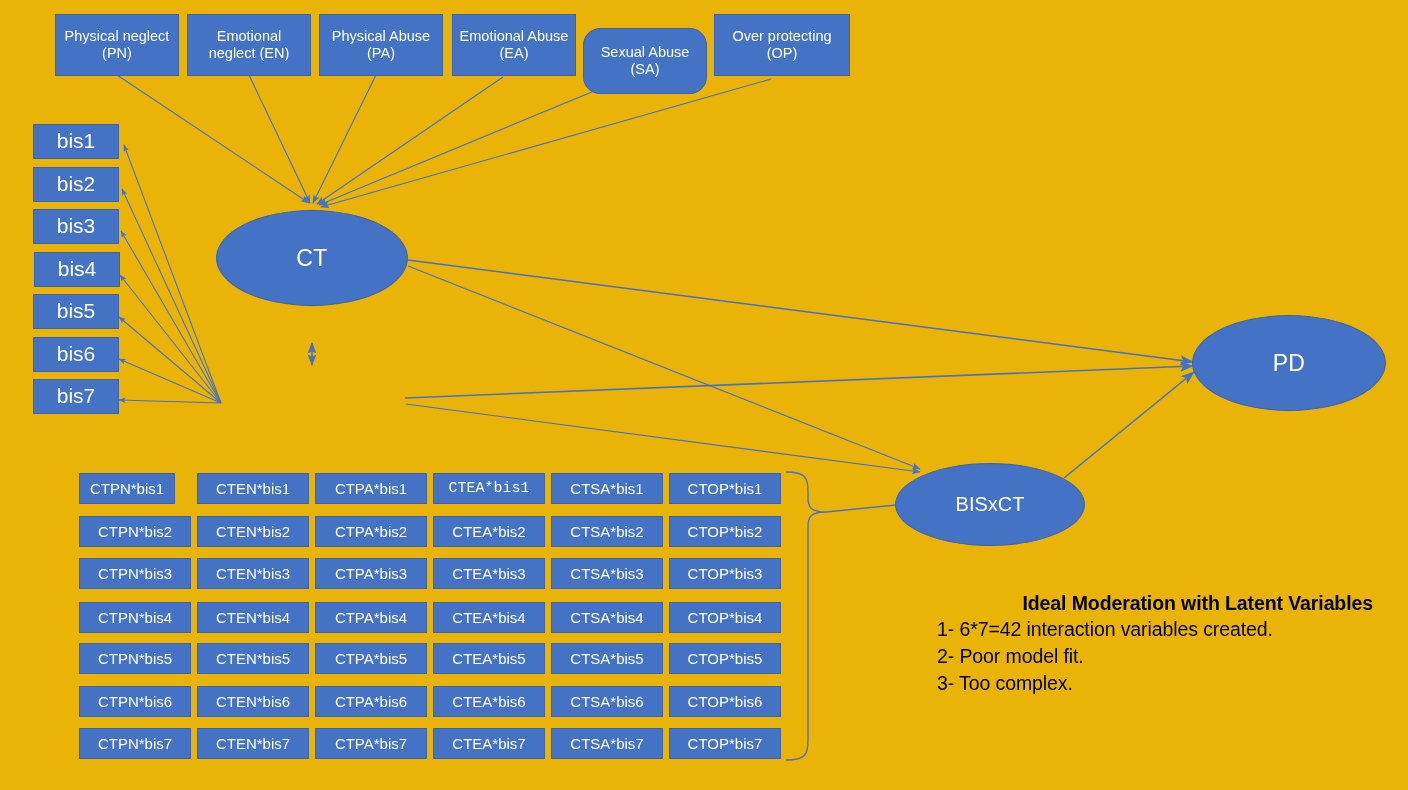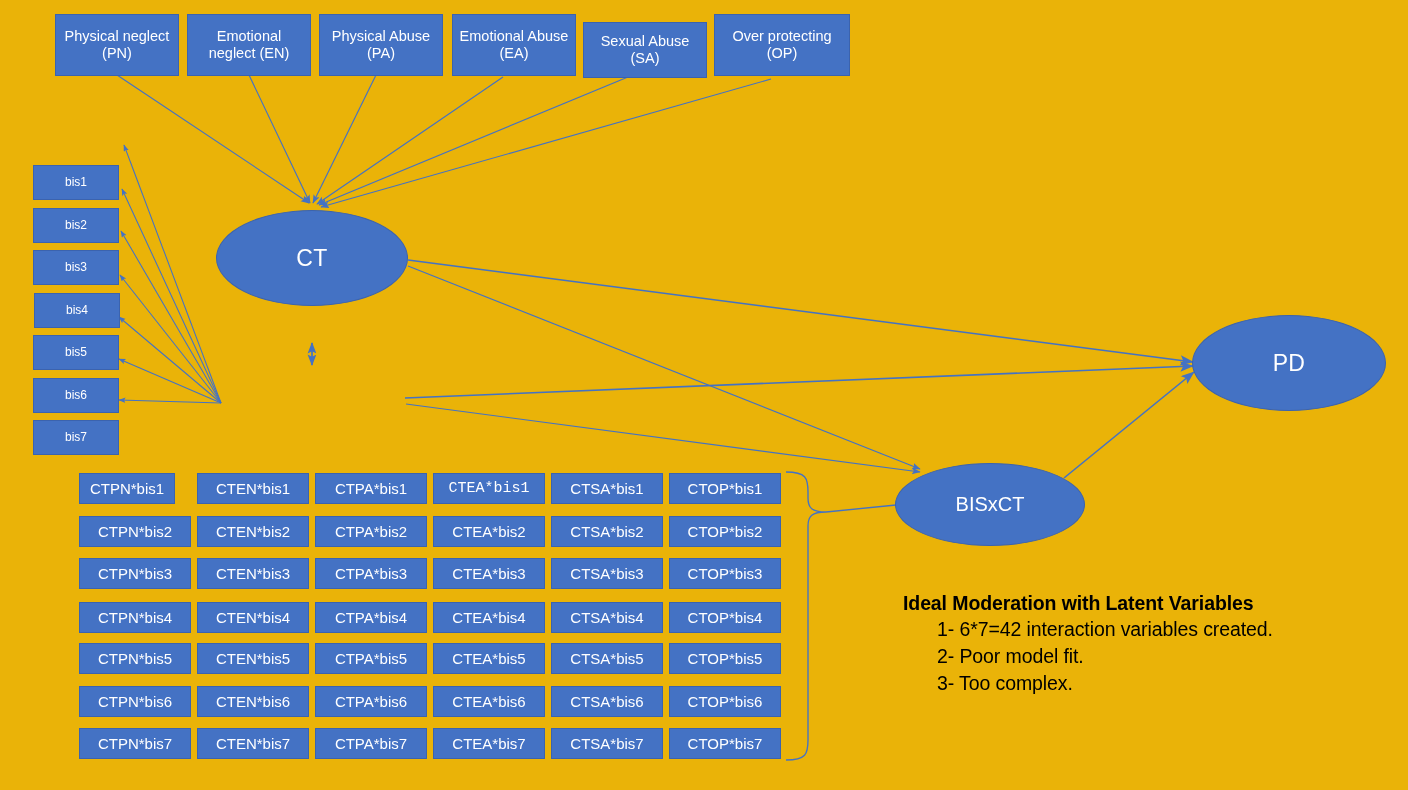--- a/index.html
+++ b/index.html
@@ -36,22 +36,21 @@
     display: flex;
     align-items: center;
     justify-content: center;
     text-align: center;
     line-height: 1.18;
     font-size: 14.5px;
     padding: 2px 4px;
     z-index: 3;
   }
   .indicator-box {
-    font-size: 12px;
-    margin-top: 41px;
+    font-size: 21px;
   }
   .interaction-box {
     font-size: 15px;
     white-space: nowrap;
   }
   .ellipse-node {
     position: absolute;
     box-sizing: border-box;
     background: #4472C4;
     border: 1px solid #3B63AE;
@@ -76,20 +75,21 @@
     top: 590px;
     width: 470px;
     color: #000000;
     z-index: 4;
   }
   .notes-title {
     font-size: 19.5px;
     font-weight: bold;
     line-height: 1.35;
     letter-spacing: -0.1px;
+    text-align: right;
   }
   .notes-line {
     font-size: 19.5px;
     line-height: 1.38;
     letter-spacing: -0.1px;
     margin-left: 34px;
   }
 </style>
 </head>
 <body>
@@ -155,21 +155,21 @@
                L 808 740
                C 808 754, 806 760, 786 760"></path>
       <path d="M 826 512 L 896 505"></path>
     </g>
   </svg>
 
   <div class="node-box" style="left:55px;  top:14px; width:124px; height:62px;">Physical neglect (PN)</div>
   <div class="node-box" style="left:187px; top:14px; width:124px; height:62px;">Emotional neglect (EN)</div>
   <div class="node-box" style="left:319px; top:14px; width:124px; height:62px;">Physical Abuse (PA)</div>
   <div class="node-box" style="left:452px; top:14px; width:124px; height:62px;">Emotional Abuse (EA)</div>
-  <div class="node-box" style="left:583px; top:22px; width:124px; height:56px;">Sexual Abuse (SA)</div>
+  <div class="node-box" style="left:583px; top:28px; width:124px; height:66px;border-radius:17px;">Sexual Abuse (SA)</div>
   <div class="node-box" style="left:714px; top:14px; width:136px; height:62px;">Over protecting (OP)</div>
 
   <div class="node-box indicator-box" style="left:33px; top:124px; width:86px; height:35px;">bis1</div>
   <div class="node-box indicator-box" style="left:33px; top:167px; width:86px; height:35px;">bis2</div>
   <div class="node-box indicator-box" style="left:33px; top:209px; width:86px; height:35px;">bis3</div>
   <div class="node-box indicator-box" style="left:34px; top:252px; width:86px; height:35px;">bis4</div>
   <div class="node-box indicator-box" style="left:33px; top:294px; width:86px; height:35px;">bis5</div>
   <div class="node-box indicator-box" style="left:33px; top:337px; width:86px; height:35px;">bis6</div>
   <div class="node-box indicator-box" style="left:33px; top:379px; width:86px; height:35px;">bis7</div>
 

